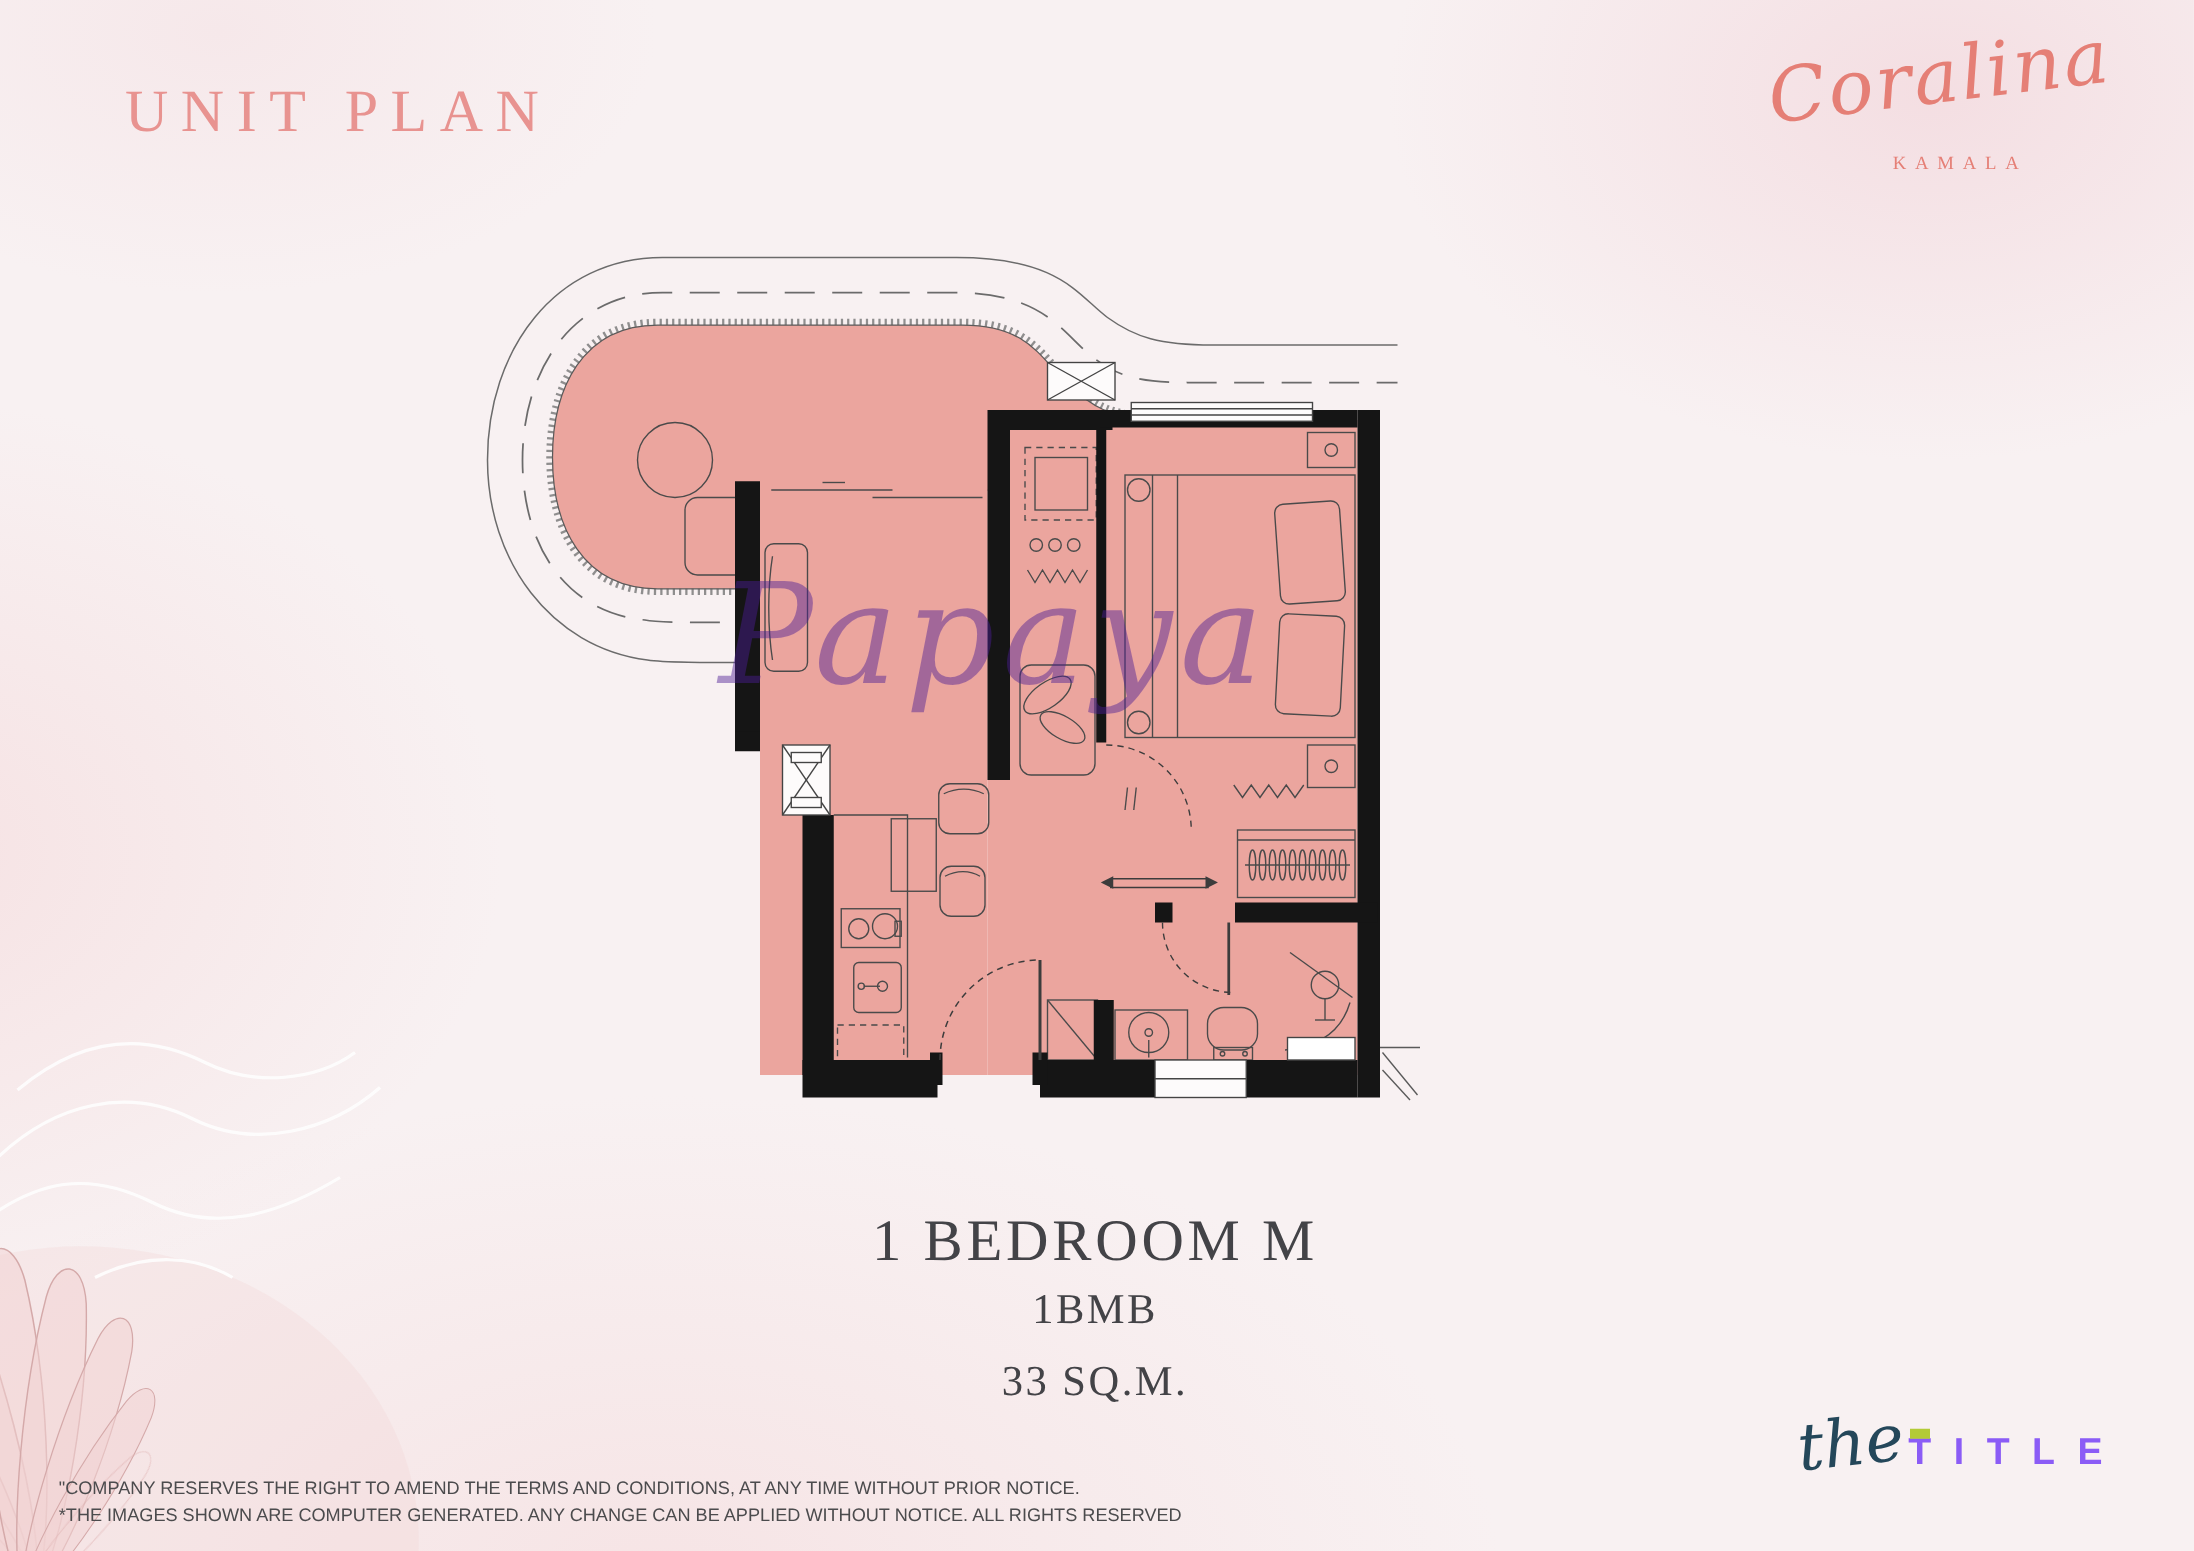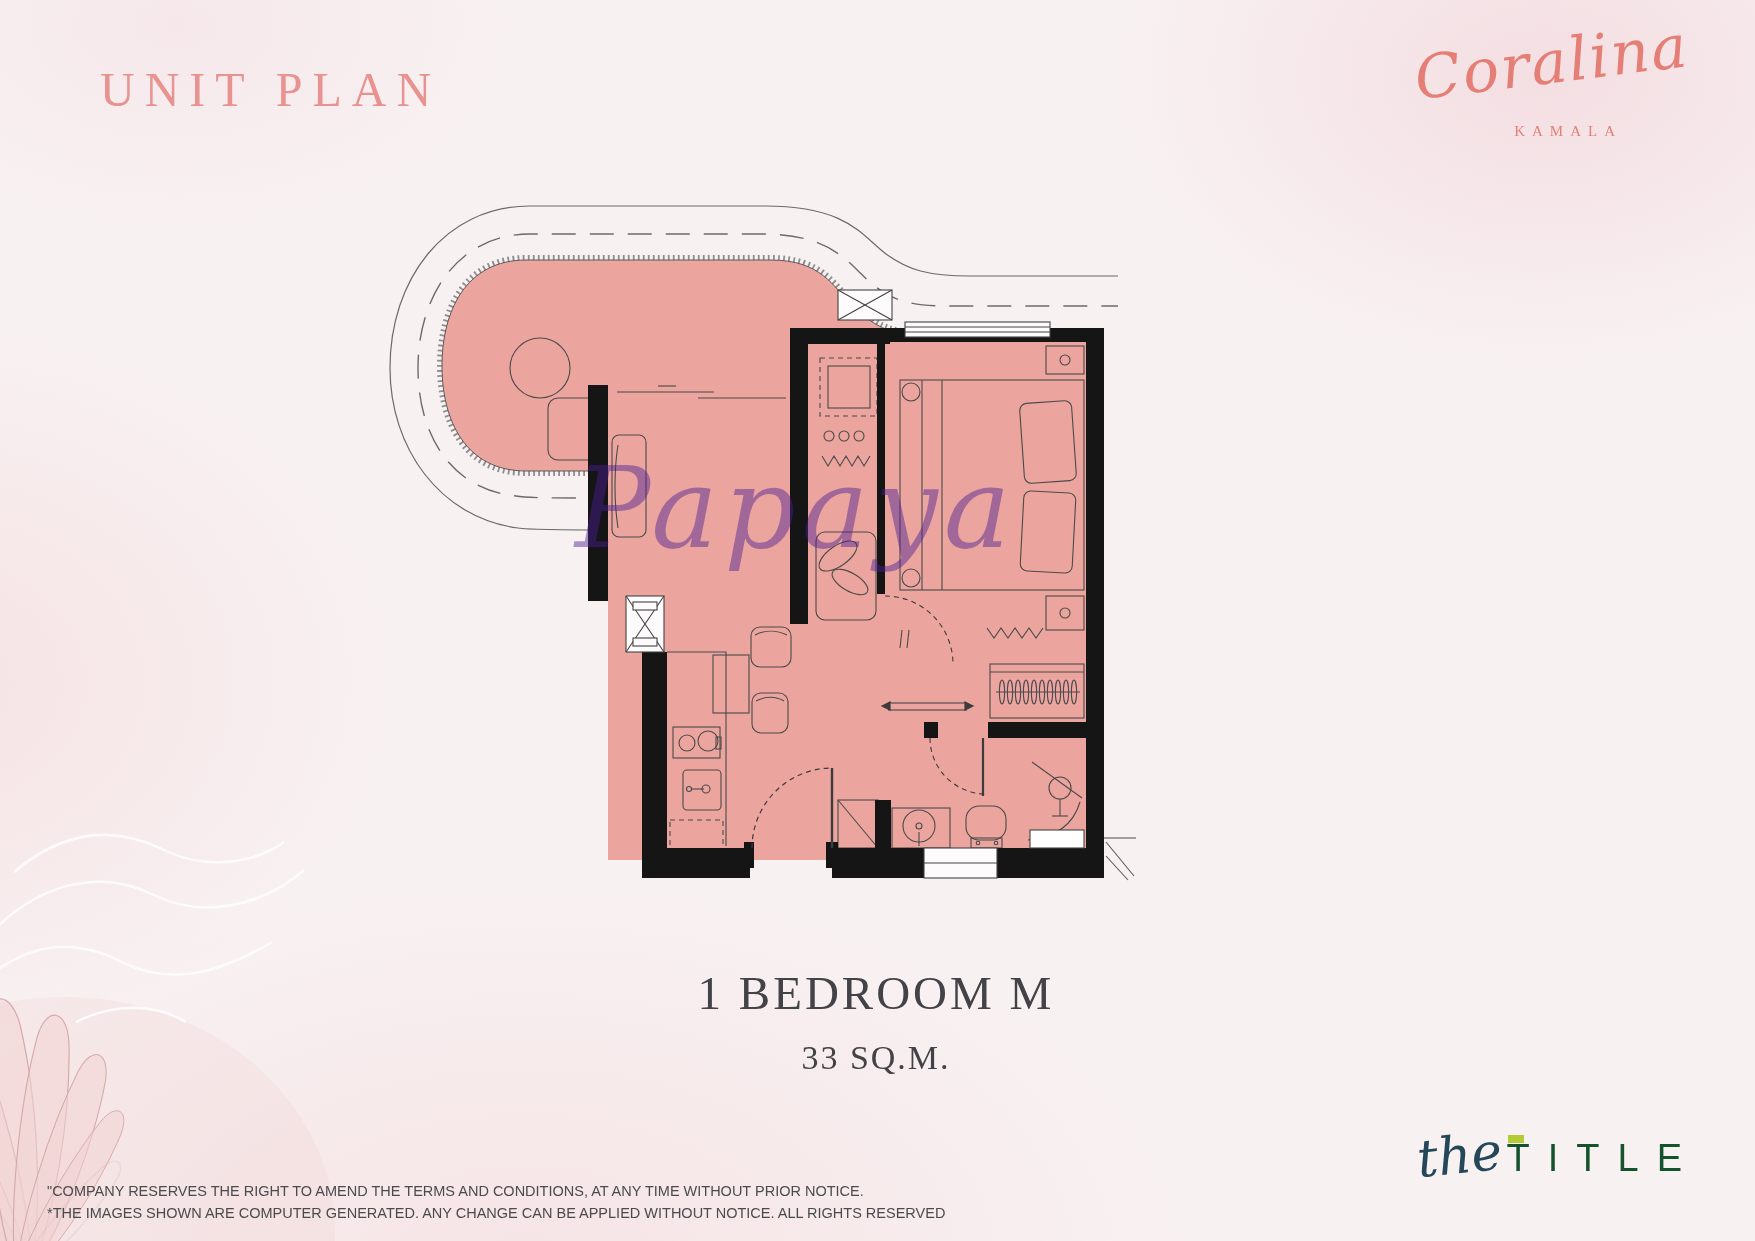--- a/index.html
+++ b/index.html
@@ -52,22 +52,22 @@
   .caption .t2{font-size:34px;letter-spacing:2px;margin-top:14px;line-height:1.0;}
   .caption .t3{font-size:34px;letter-spacing:2px;margin-top:24px;line-height:1.0;}
   
   .disclaimer{left:47px;top:1180px;color:#4b4b4d;font-size:14.5px;line-height:22px;letter-spacing:0px;}
   .footer-logo{right:55px;top:1135px;display:flex;align-items:flex-end;}
   .logo-the{
     font-family:"DejaVu Serif", serif;font-style:italic;font-size:52px;color:#24475a;
     transform:rotate(-6deg);margin-right:4px;line-height:.8;
   }
   .logo-caps{
-    position:relative;font-family:"Liberation Sans", sans-serif;font-weight:400;
-    font-size:38px;letter-spacing:18px;color:#14532d;line-height:1;
+    position:relative;font-family:"Liberation Sans", sans-serif;font-weight:700;
+    font-size:30px;letter-spacing:18px;color:#8b5cf6;line-height:1;
   }
   .green-mark{position:absolute;left:1px;top:-4px;width:16px;height:8px;background:#b3cb37;}
   .coral-deco{left:-20px;top:812px;}
 </style>
 </head>
 <body>
 
 <svg class="abs coral-deco" width="520" height="430" viewBox="0 0 520 430">
   <defs>
     <path id="petal" d="M0,0 C-14,-60 -16,-170 -4,-250 C2,-284 24,-284 30,-248 C40,-170 34,-60 14,0 Z"></path>
@@ -296,20 +296,21 @@
   </g>
 </svg>
 </div>
 
 <div class="abs wm">
   <span class="wm-1">Papaya</span>
 </div>
 
 <div class="abs caption">
   <div class="t1">1 BEDROOM M</div>
+  <div class="t2">1BMB</div>
   <div class="t3">33 SQ.M.</div>
 </div>
 
 <div class="abs disclaimer">
   <div>"COMPANY RESERVES THE RIGHT TO AMEND THE TERMS AND CONDITIONS, AT ANY TIME WITHOUT PRIOR NOTICE.</div>
   <div>*THE IMAGES SHOWN ARE COMPUTER GENERATED. ANY CHANGE CAN BE APPLIED WITHOUT NOTICE. ALL RIGHTS RESERVED</div>
 </div>
 <div class="abs footer-logo">
   <span class="logo-the">the</span>
   <span class="logo-caps"><span class="green-mark"></span><span>TITLE</span></span>

